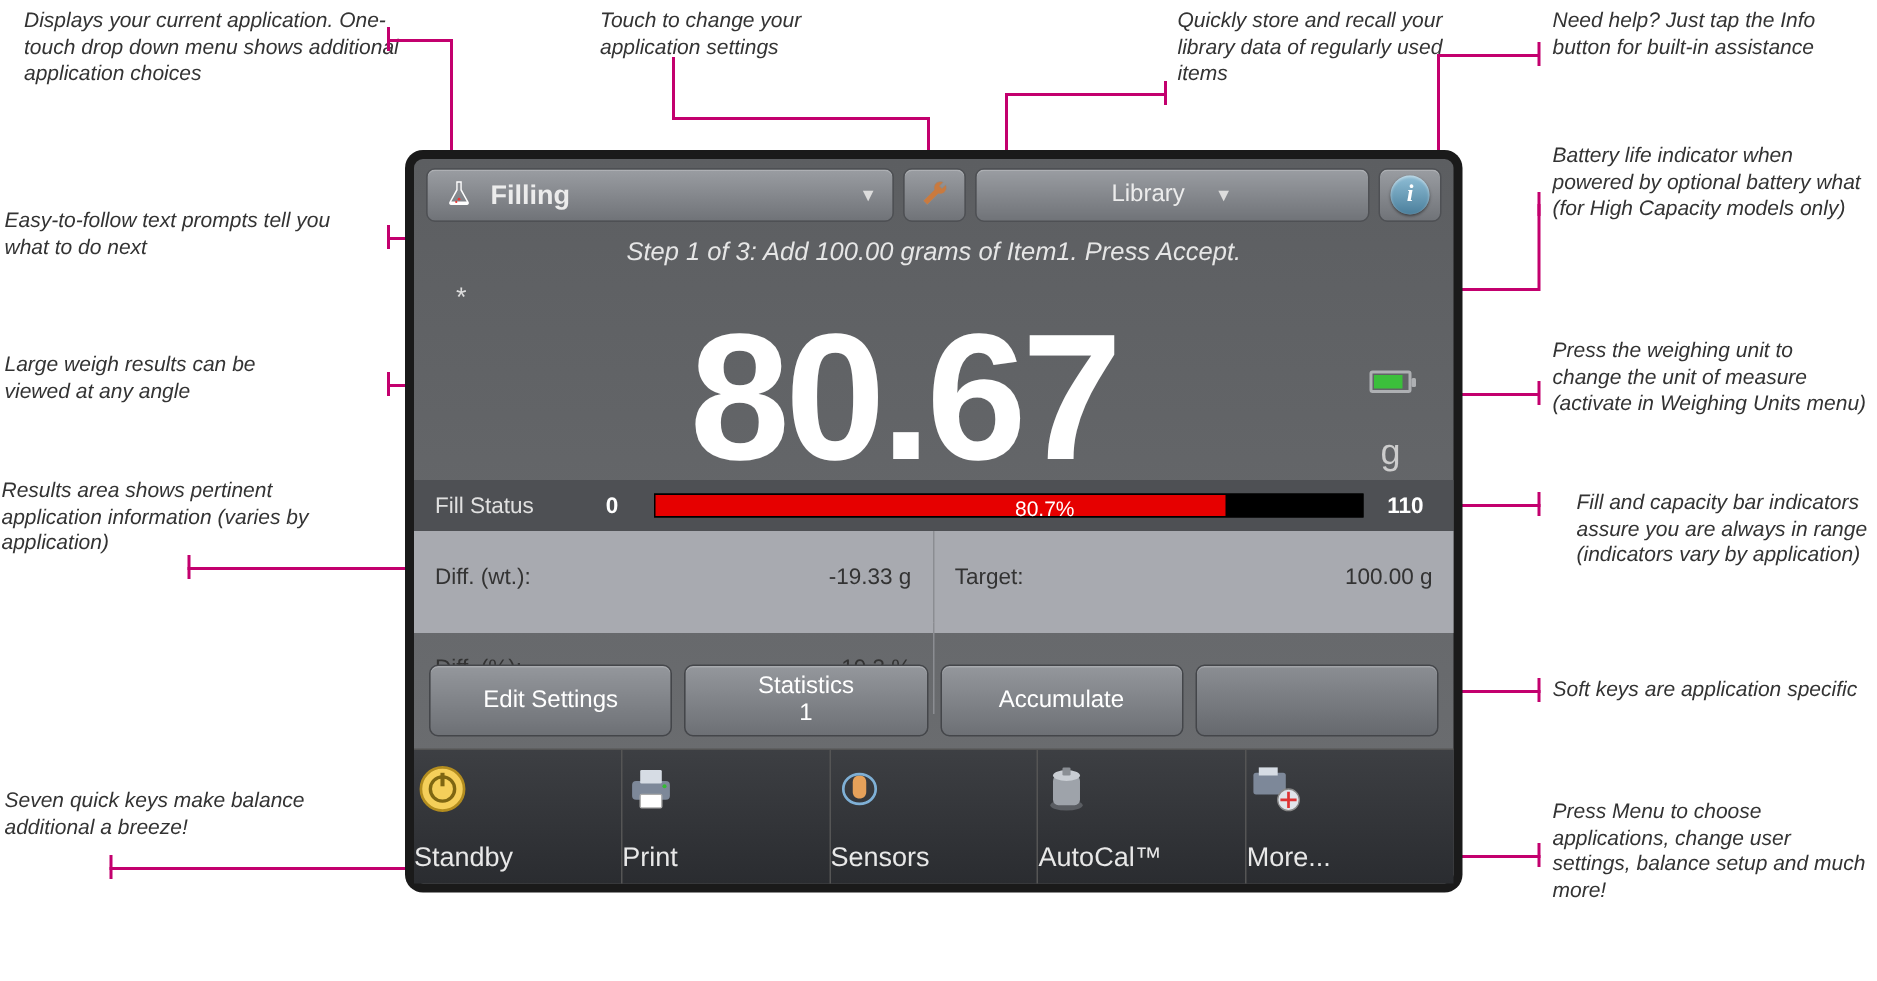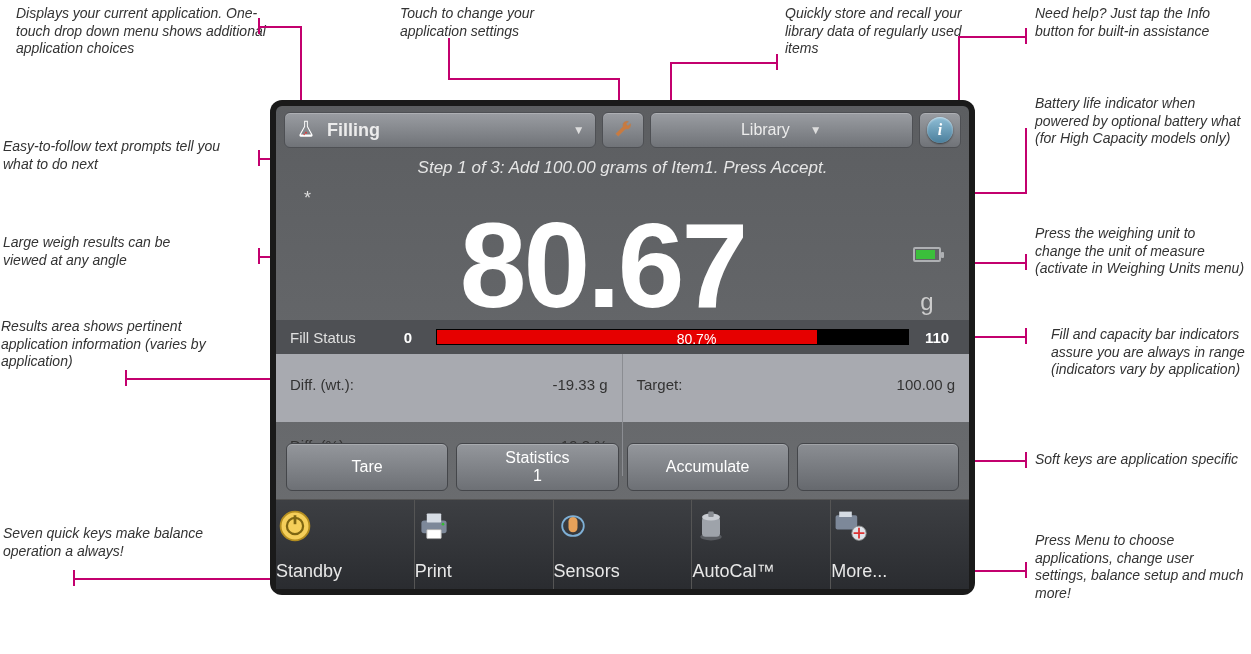--- a/index.html
+++ b/index.html
@@ -137,21 +137,21 @@
   }
   .qk-icon svg { width:36px; height:36px; }
 </style>
 </head>
 <body>
 
 <div class="callout" style="left:16px; top:5px; width:250px;">Displays your current application. One-touch drop down menu shows additional application choices</div>
 <div class="callout" style="left:3px; top:138px; width:230px;">Easy-to-follow text prompts tell you what to do next</div>
 <div class="callout" style="left:3px; top:234px; width:210px;">Large weigh results can be viewed at any angle</div>
 <div class="callout" style="left:1px; top:318px; width:210px;">Results area shows pertinent application information (varies by application)</div>
-<div class="callout" style="left:3px; top:525px; width:210px;">Seven quick keys make balance operation a always!</div>
+<div class="callout" style="left:3px; top:525px; width:210px;">Seven quick keys make balance additional a breeze!</div>
 
 <div class="callout" style="left:400px; top:5px; width:180px;">Touch to change your application settings</div>
 <div class="callout" style="left:785px; top:5px; width:210px;">Quickly store and recall your library data of regularly used items</div>
 
 <div class="callout" style="left:1035px; top:5px; width:210px;">Need help? Just tap the Info button for built-in assistance</div>
 <div class="callout" style="left:1035px; top:95px; width:210px;">Battery life indicator when powered by optional battery what (for High Capacity models only)</div>
 <div class="callout" style="left:1035px; top:225px; width:210px;">Press the weighing unit to change the unit of measure (activate in Weighing Units menu)</div>
 <div class="callout" style="left:1035px; top:326px; width:210px;margin-left:16px;">Fill and capacity bar indicators assure you are always in range (indicators vary by application)</div>
 <div class="callout" style="left:1035px; top:451px; width:210px;">Soft keys are application specific</div>
 <div class="callout" style="left:1035px; top:532px; width:210px;">Press Menu to choose applications, change user settings, balance setup and much more!</div>
@@ -271,21 +271,21 @@
       <div class="res-cell">
         <span>Diff. (%):</span>
         <span>-19.3 %</span>
       </div>
       <div class="res-cell"></div>
     </div>
 
     <div class="spacer"></div>
 
     <div class="softkeys">
-      <div class="softkey">Tare</div>
+      <div class="softkey">Edit Settings</div>
       <div class="softkey" style="white-space:pre-line;">Statistics
 1</div>
       <div class="softkey">Accumulate</div>
       <div class="softkey blank"></div>
     </div>
 
     <div class="quickbar">
       <div class="qk">
         <span class="qk-icon">
           <svg viewBox="0 0 40 40">

